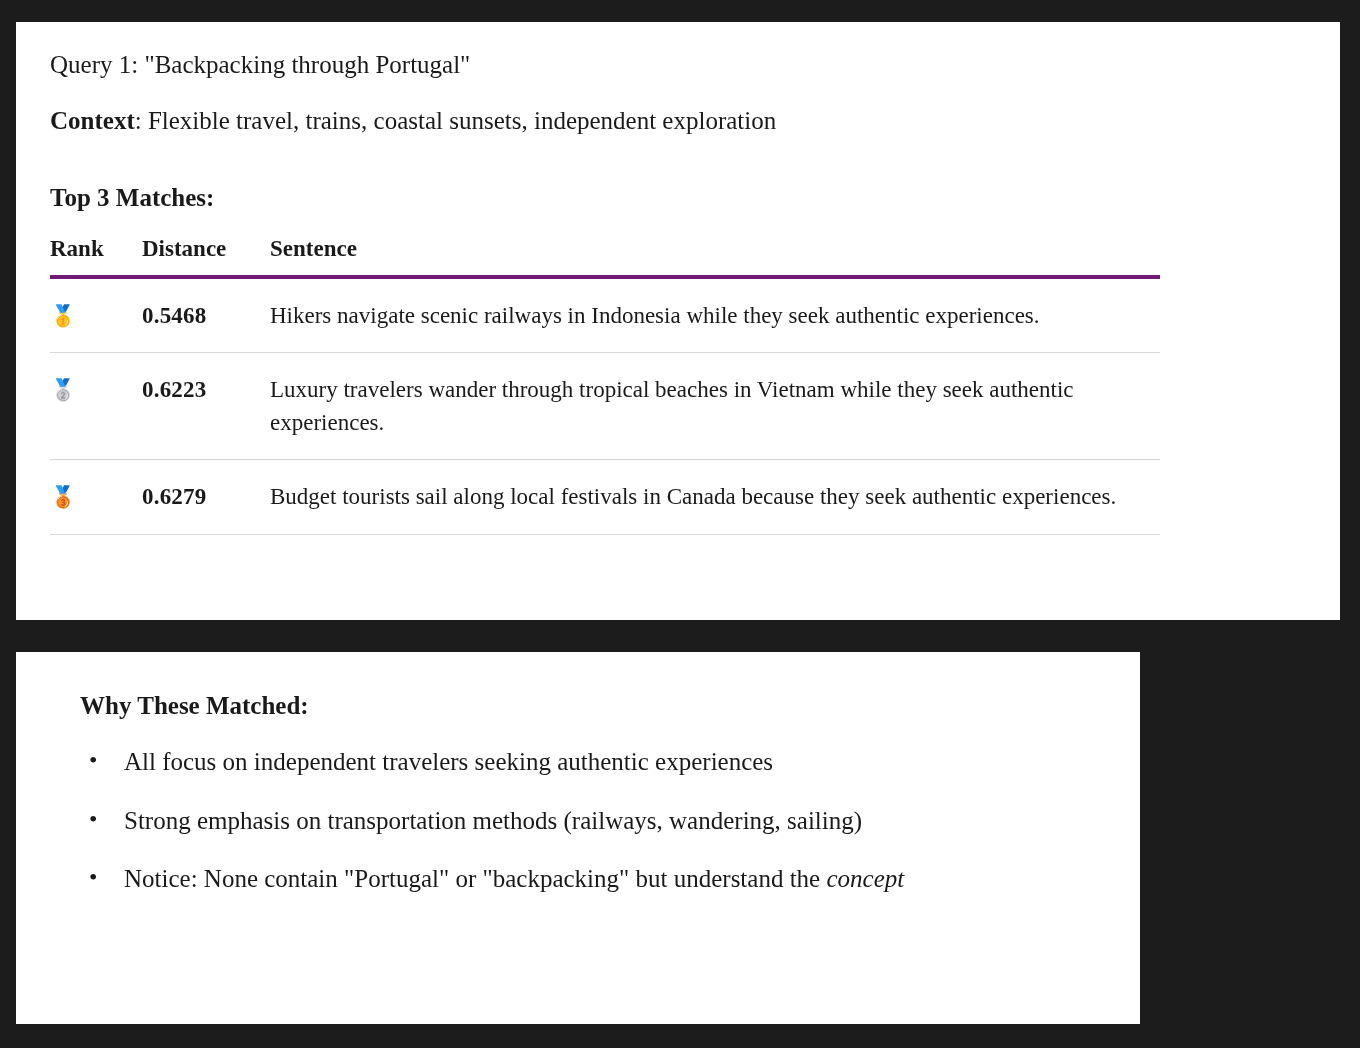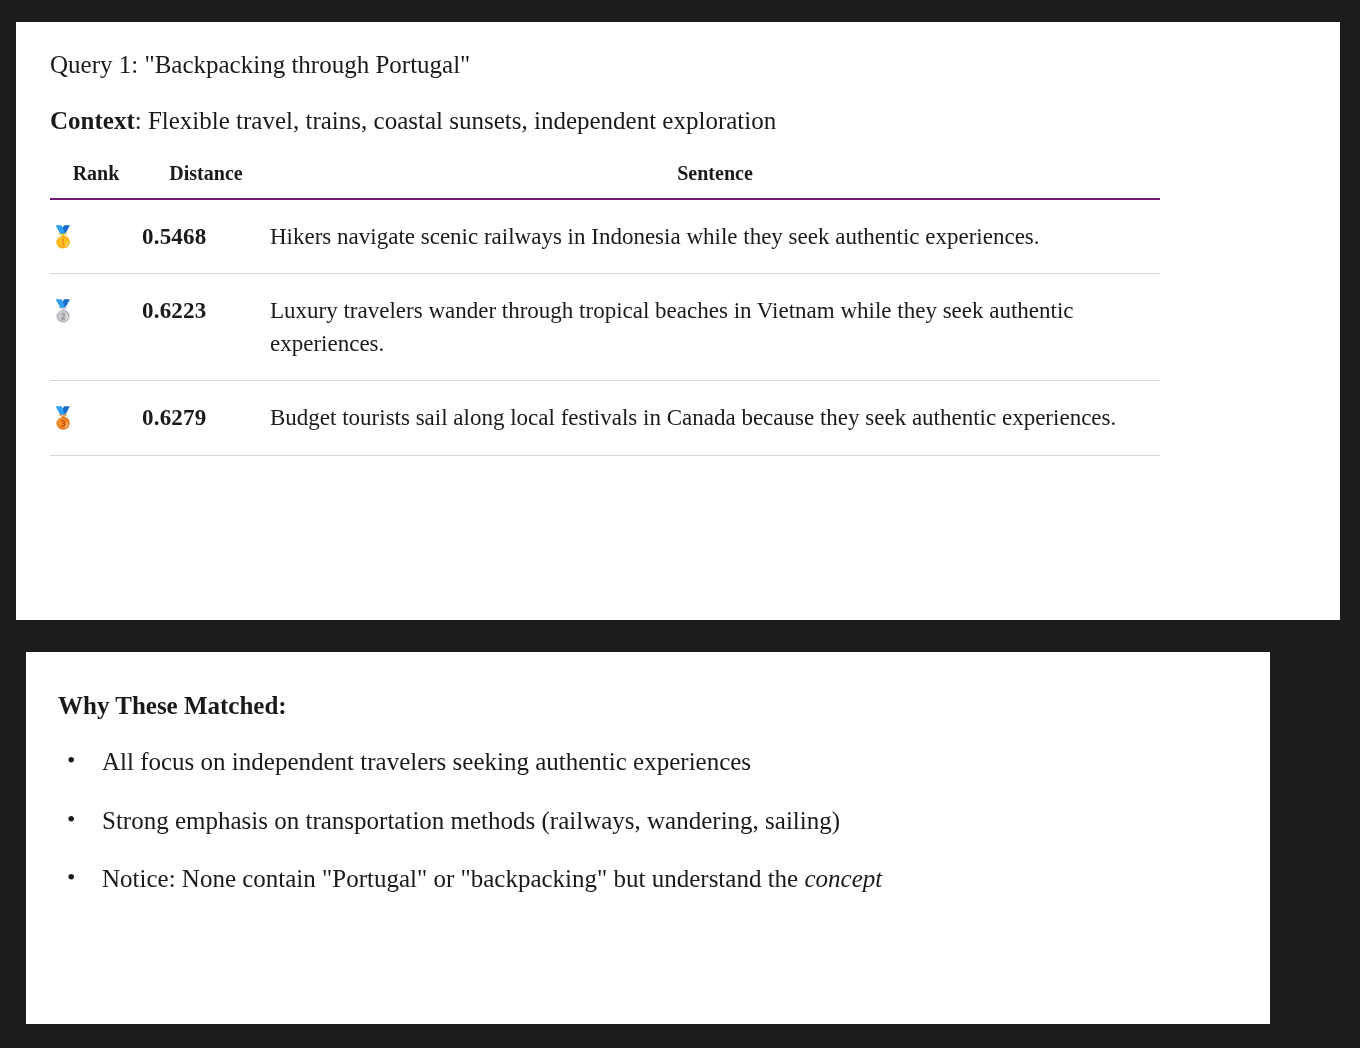--- a/index.html
+++ b/index.html
@@ -51,25 +51,25 @@
     font-weight: bold;
     margin-top: 46px;
   }
   table.matches {
     margin-top: 24px;
     border-collapse: collapse;
     width: 1110px;
     table-layout: fixed;
   }
   table.matches th {
-    text-align: center;
-    font-size: 20px;
+    text-align: left;
+    font-size: 23px;
     font-weight: bold;
     padding: 0 0 13px 0;
-    border-bottom: 2px solid #701a75;
+    border-bottom: 4px solid #701a75;
     vertical-align: bottom;
   }
   table.matches td {
     font-size: 23px;
     padding: 21px 0 20px 0;
     border-bottom: 1px solid #d8d8d8;
     vertical-align: top;
     line-height: 1.42;
   }
   col.c-rank { width: 92px; }
@@ -80,25 +80,25 @@
   td.sent-cell { padding-left: 26px; padding-right: 10px; margin-top: 32px; }
   th.th-dist { padding-left: 0; }
   th.th-sent { padding-left: 26px; }
   .medal {
     display: inline-block;
     font-size: 21px;
     line-height: 1;
   }
   
   #card-why {
-    left: 26px;
+    left: 16px;
     top: 652px;
-    width: 1244px;
+    width: 1124px;
     height: 372px;
-    padding: 40px 44px 0 24px;
+    padding: 40px 44px 0 56px;
     overflow: hidden;
   }
   .why-title {
     font-size: 25px;
     font-weight: bold;
     margin: 0 0 0 8px;
   }
   ul.why-list {
     margin: 26px 0 0 0;
     padding-left: 52px;
@@ -129,20 +129,21 @@
 
     <div class="q-line">
       <strong>Query 1:</strong>
       <span>"Backpacking through Portugal"</span>
     </div>
 
     <div class="ctx-line">
       <strong>Context</strong><span>: Flexible travel, trains, coastal sunsets, independent exploration</span>
     </div>
 
+    <div class="matches-head">Top 3 Matches:</div>
 
     <table class="matches">
       <colgroup>
         <col class="c-rank">
         <col class="c-dist">
         <col class="c-sent">
       </colgroup>
       <thead>
         <tr>
           <th class="th-rank">Rank</th>

